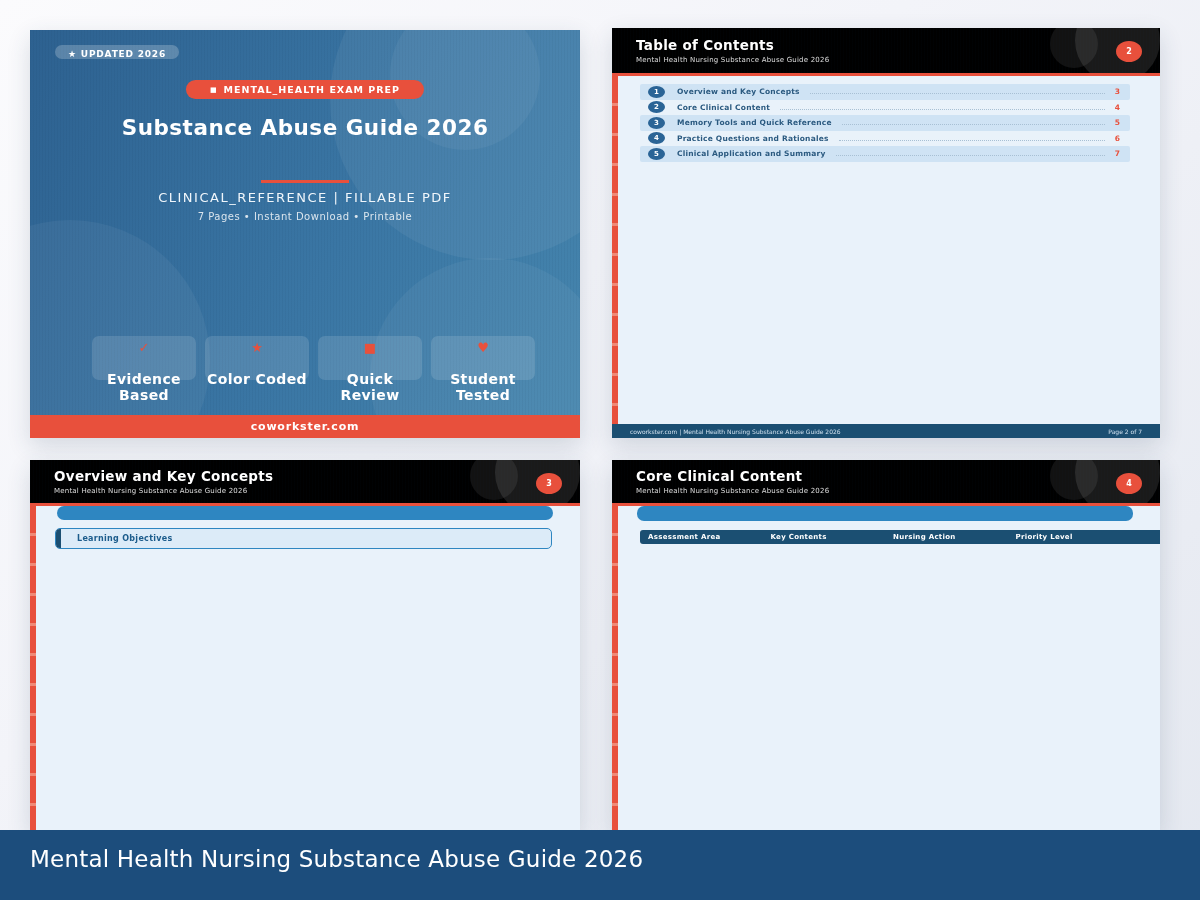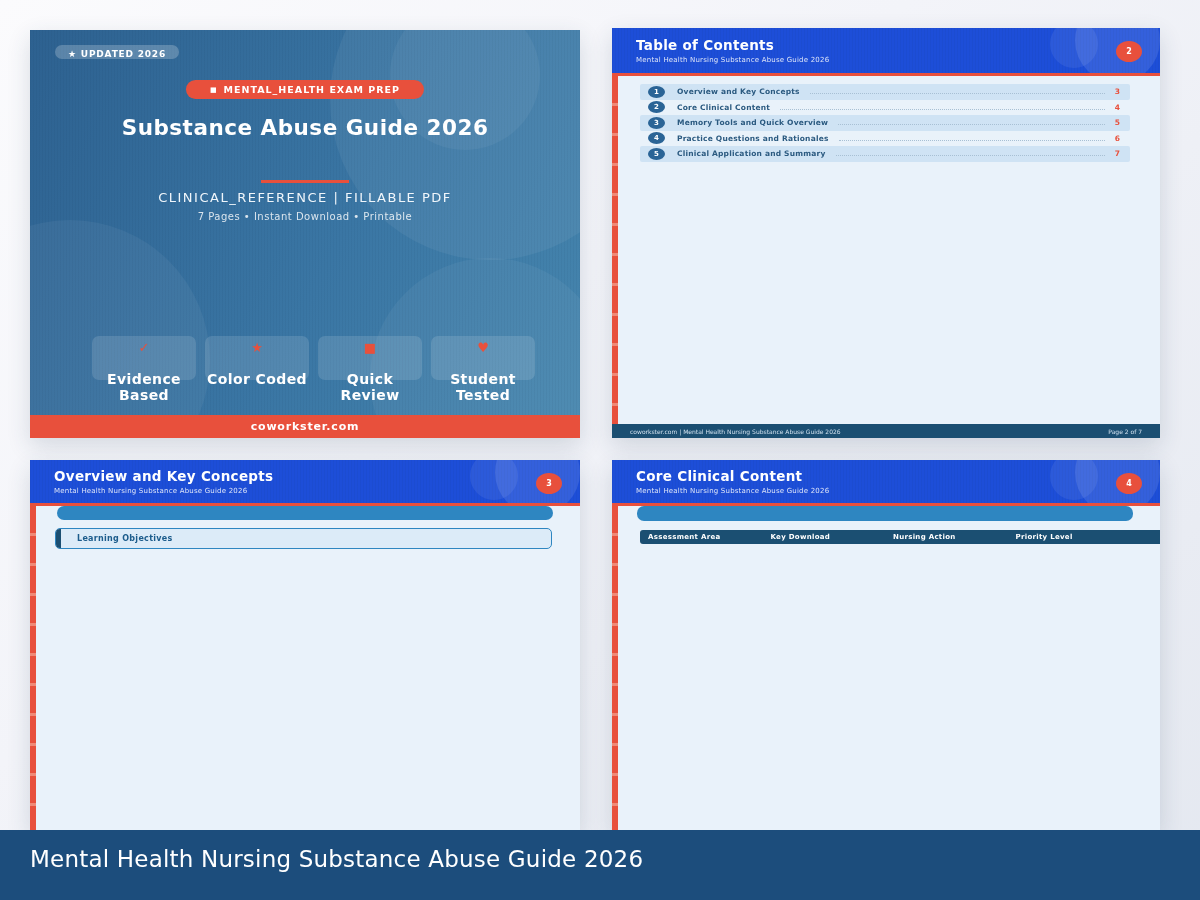--- a/index.html
+++ b/index.html
@@ -66,21 +66,21 @@
   .feature .fi { display:block; margin-top:5px; font-size:13px; line-height:14px; color:#e8503c; }
   .feature .fl { display:block; margin-top:16px; font-size:14px; font-weight:bold; letter-spacing:0.4px; }
   .cover-footer {
     position:absolute; left:0; right:0; bottom:0; height:23px; line-height:23px;
     background:#e8503c; color:#fff; text-align:center;
     font-size:11px; font-weight:bold; letter-spacing:0.8px;
   }
 
   
   .page-header {
-    position:relative; height:45px; background:#1d4ed8; padding:9px 0 0 24px; overflow:hidden;
+    position:relative; height:45px; background:#000000; padding:9px 0 0 24px; overflow:hidden;
   }
   .page-header .h-circle1 { right:0px;  top:-30px; width:85px; height:85px; background:rgba(255,255,255,0.10); }
   .page-header .h-circle2 { right:62px; top:-8px;  width:48px; height:48px; background:rgba(255,255,255,0.07); }
   .page-title   { position:relative; color:#fff; font-size:13.5px; font-weight:bold; letter-spacing:0.3px; }
   .page-subtitle{ position:relative; color:rgba(255,255,255,0.85); font-size:7px; margin-top:3px; letter-spacing:0.2px; }
   .page-badge {
     position:absolute; right:18px; top:13px; width:26px; height:21px; border-radius:50%;
     background:#e8503c; color:#fff; font-size:8px; font-weight:bold;
     text-align:center; line-height:21px;
   }
@@ -196,21 +196,21 @@
         <span class="toc-page">3</span>
       </div>
       <div class="toc-row">
         <span class="toc-num">2</span>
         <span class="toc-label">Core Clinical Content</span>
         <span class="toc-leader"></span>
         <span class="toc-page">4</span>
       </div>
       <div class="toc-row alt">
         <span class="toc-num">3</span>
-        <span class="toc-label">Memory Tools and Quick Overview</span>
+        <span class="toc-label">Memory Tools and Quick Reference</span>
         <span class="toc-leader"></span>
         <span class="toc-page">5</span>
       </div>
       <div class="toc-row">
         <span class="toc-num">4</span>
         <span class="toc-label">Practice Questions and Rationales</span>
         <span class="toc-leader"></span>
         <span class="toc-page">6</span>
       </div>
       <div class="toc-row alt">
@@ -253,21 +253,21 @@
     <div class="page-title">Core Clinical Content</div>
     <div class="page-subtitle">Mental Health Nursing Substance Abuse Guide 2026</div>
     <div class="page-badge">4</div>
   </div>
   <div class="red-rule"></div>
   <div class="page-body">
     <div class="red-stripe"></div>
     <div class="section-bar"></div>
     <div class="table-head">
       <span class="th-col">Assessment Area</span>
-      <span class="th-col">Key Download</span>
+      <span class="th-col">Key Contents</span>
       <span class="th-col">Nursing Action</span>
       <span class="th-col">Priority Level</span>
     </div>
   </div>
 </div>
 
 <div class="caption-bar">
   <div class="caption-text">Mental Health Nursing Substance Abuse Guide 2026</div>
 </div>
 

